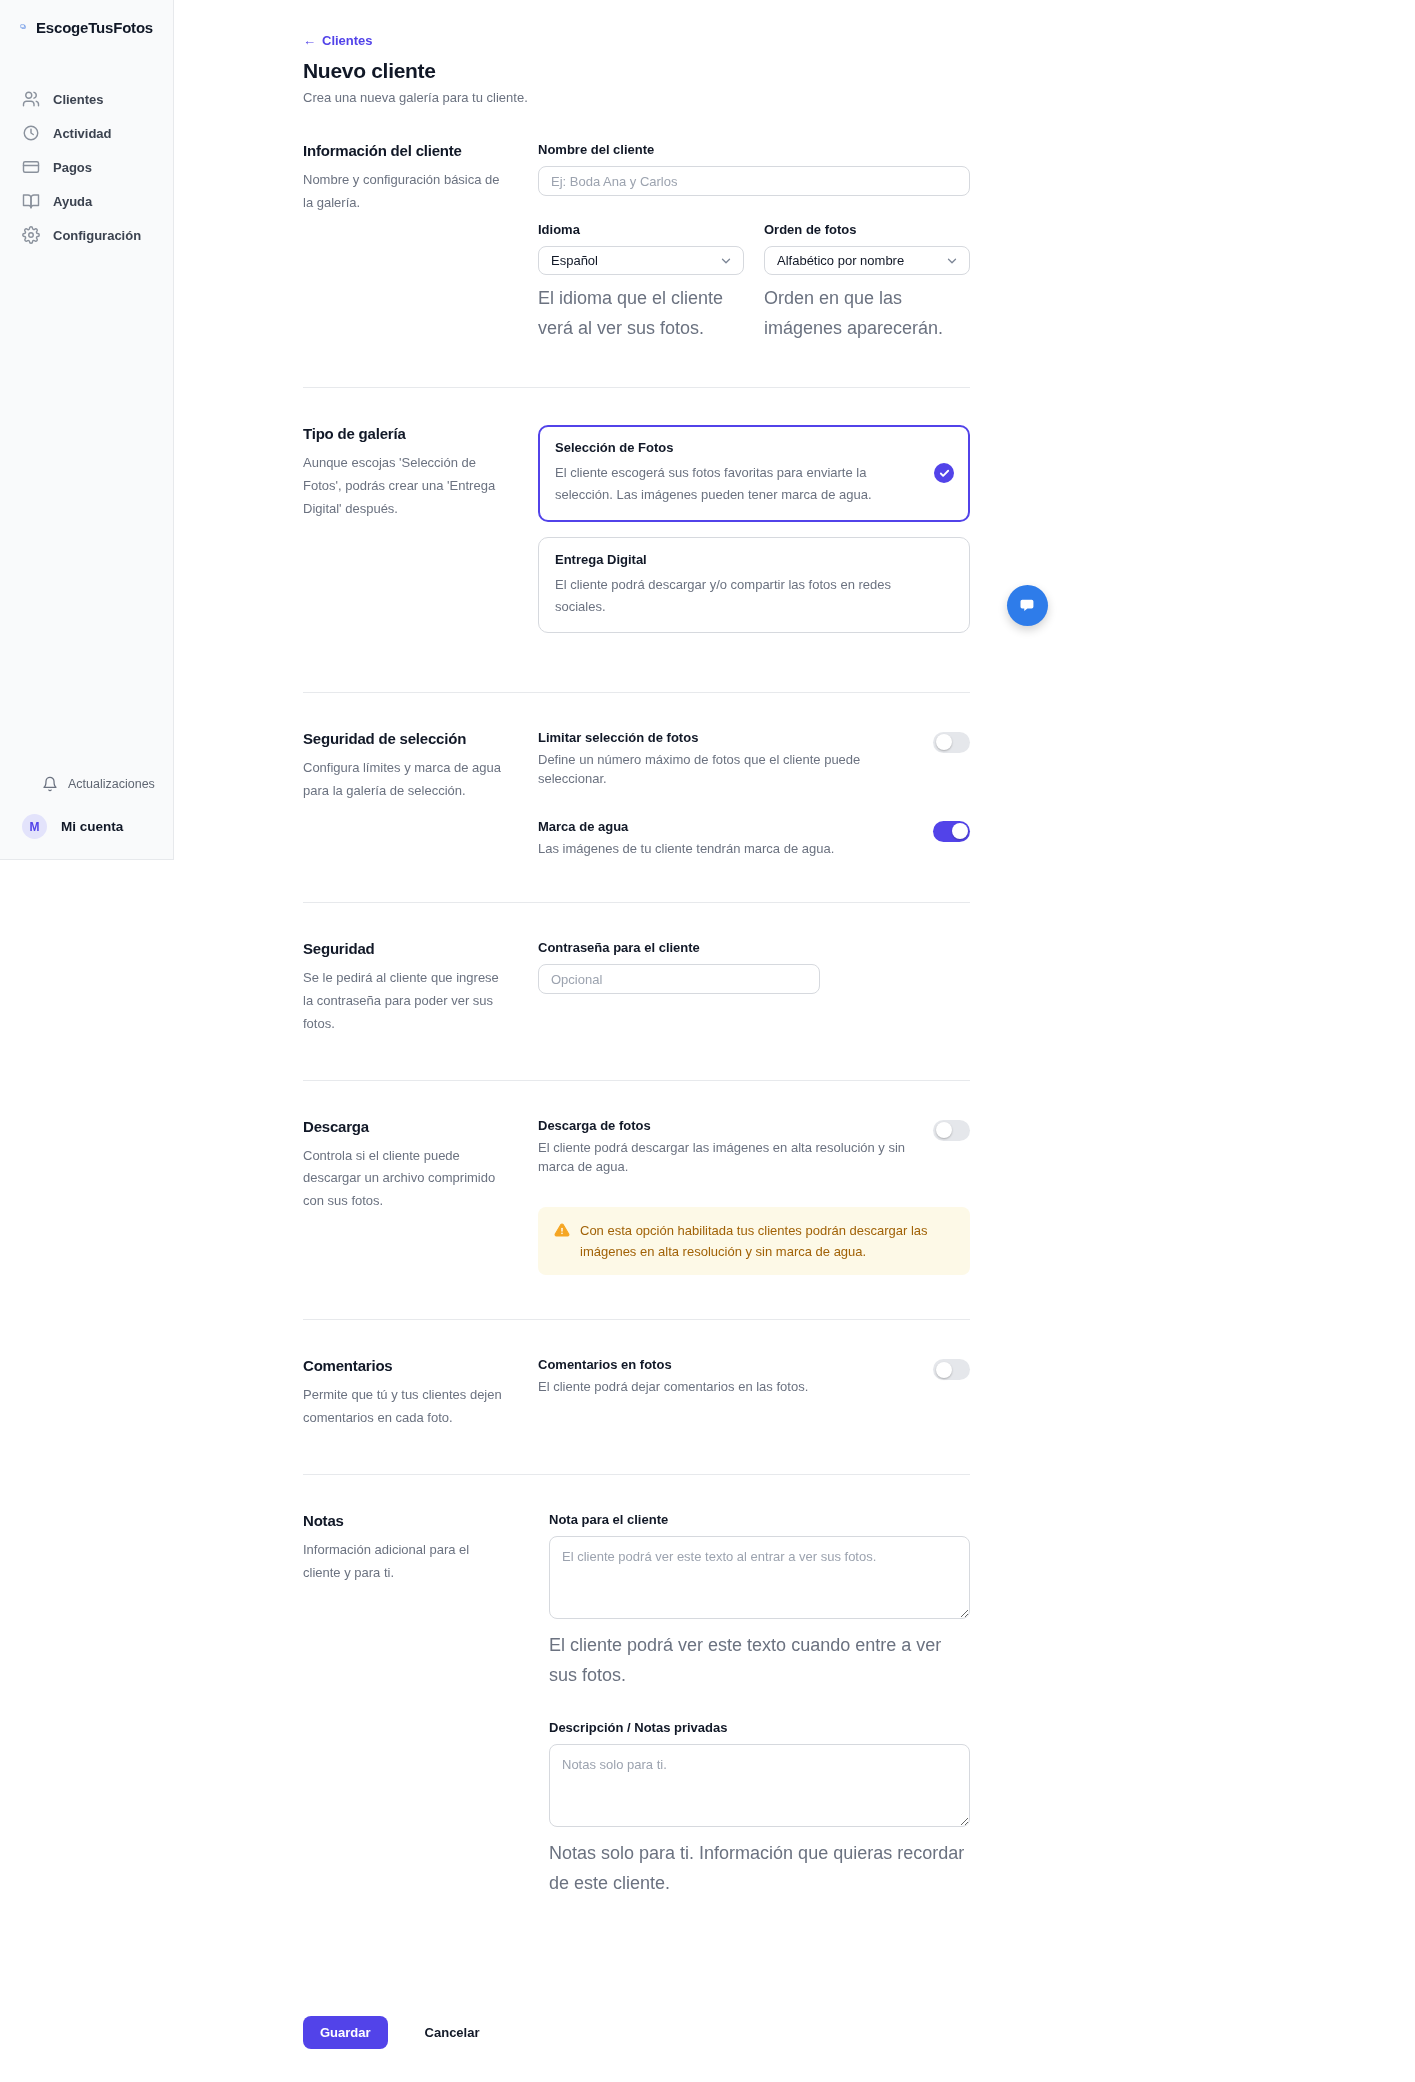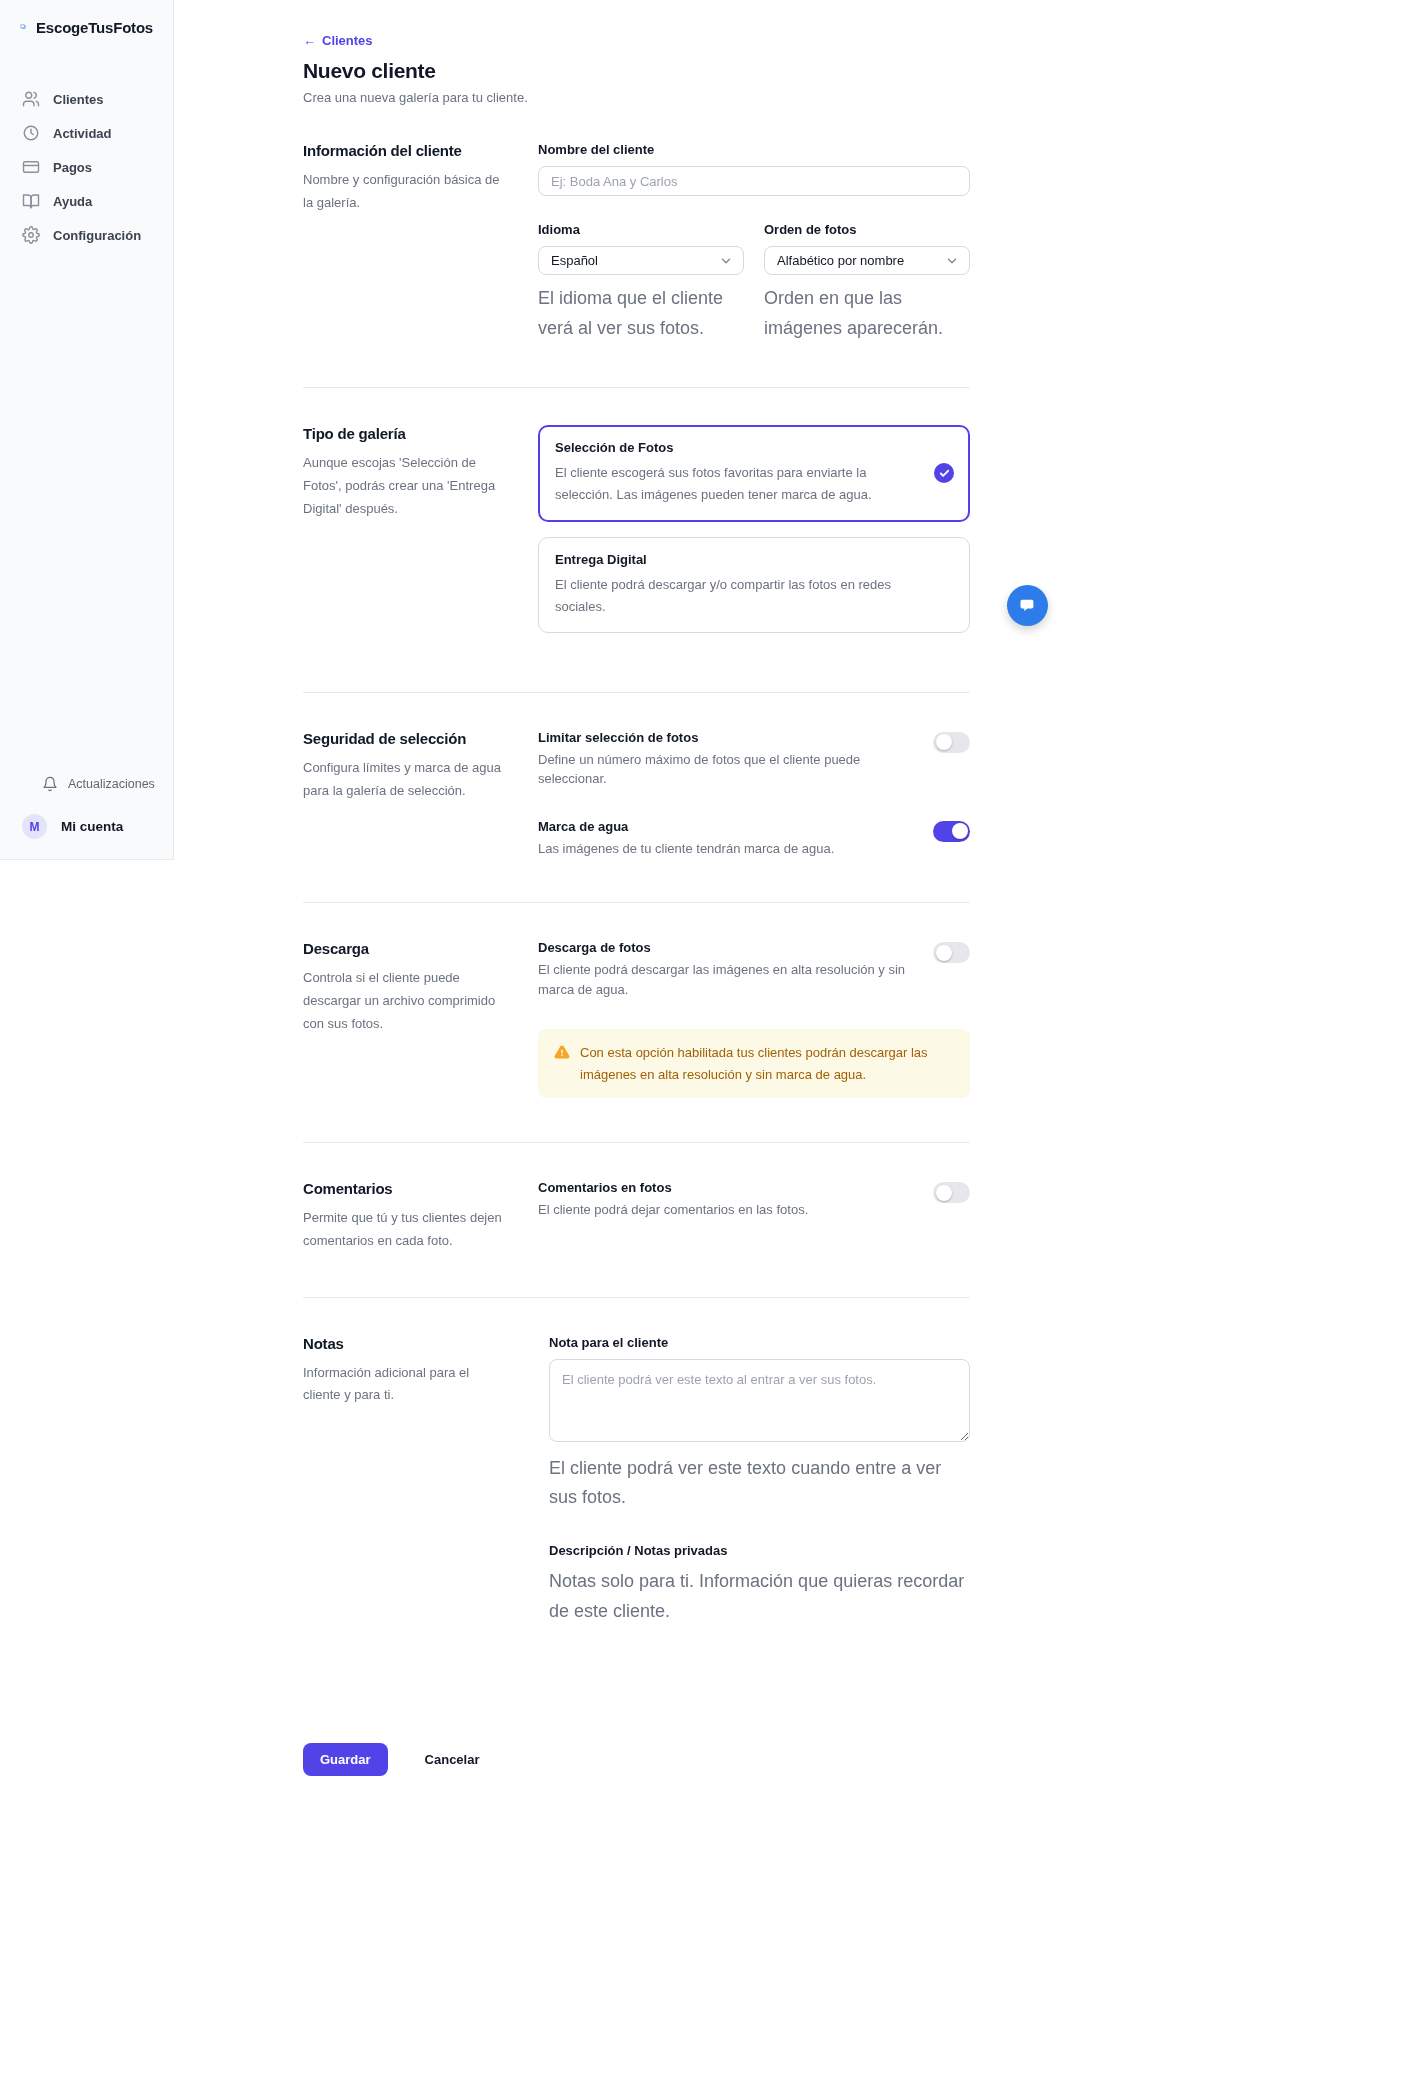--- a/index.html
+++ b/index.html
@@ -303,20 +303,30 @@
           <div class="toggle-desc">Las imágenes de tu cliente tendrán marca de agua.</div>
         </div>
         <div class="toggle is-on">
             <div class="knob"></div>
           </div>
       </div>
     </div>
   </section>
 
   
+  <section class="section">
+    <div class="section-info">
+      <h2 class="section-title">Seguridad</h2>
+      <p class="section-desc">Se le pedirá al cliente que ingrese la contraseña para poder ver sus fotos.</p>
+    </div>
+    <div class="section-fields">
+      <label class="field-label">Contraseña para el cliente</label>
+      <input class="text-input password-input" type="text" placeholder="Opcional" style="">
+    </div>
+  </section>
 
   
   <section class="section">
     <div class="section-info">
       <h2 class="section-title">Descarga</h2>
       <p class="section-desc">Controla si el cliente puede descargar un archivo comprimido con sus fotos.</p>
     </div>
     <div class="section-fields">
       <div class="toggle-row">
         <div class="toggle-text">
@@ -366,20 +376,21 @@
       <p class="section-desc">Información adicional para el cliente y para ti.</p>
     </div>
     <div class="section-fields">
       <div class="note-group">
         <label class="field-label">Nota para el cliente</label>
         <textarea class="textarea" placeholder="El cliente podrá ver este texto al entrar a ver sus fotos." style=""></textarea>
         <p class="field-help">El cliente podrá ver este texto cuando entre a ver sus fotos.</p>
       </div>
       <div class="note-group">
         <label class="field-label">Descripción / Notas privadas</label>
+        <textarea class="textarea" placeholder="Notas solo para ti." style=""></textarea>
         <p class="field-help">Notas solo para ti. Información que quieras recordar de este cliente.</p>
       </div>
     </div>
   </section>
 
   <div class="actions">
     <button class="btn-primary">Guardar</button>
     <button class="btn-ghost">Cancelar</button>
   </div>
 </main>

